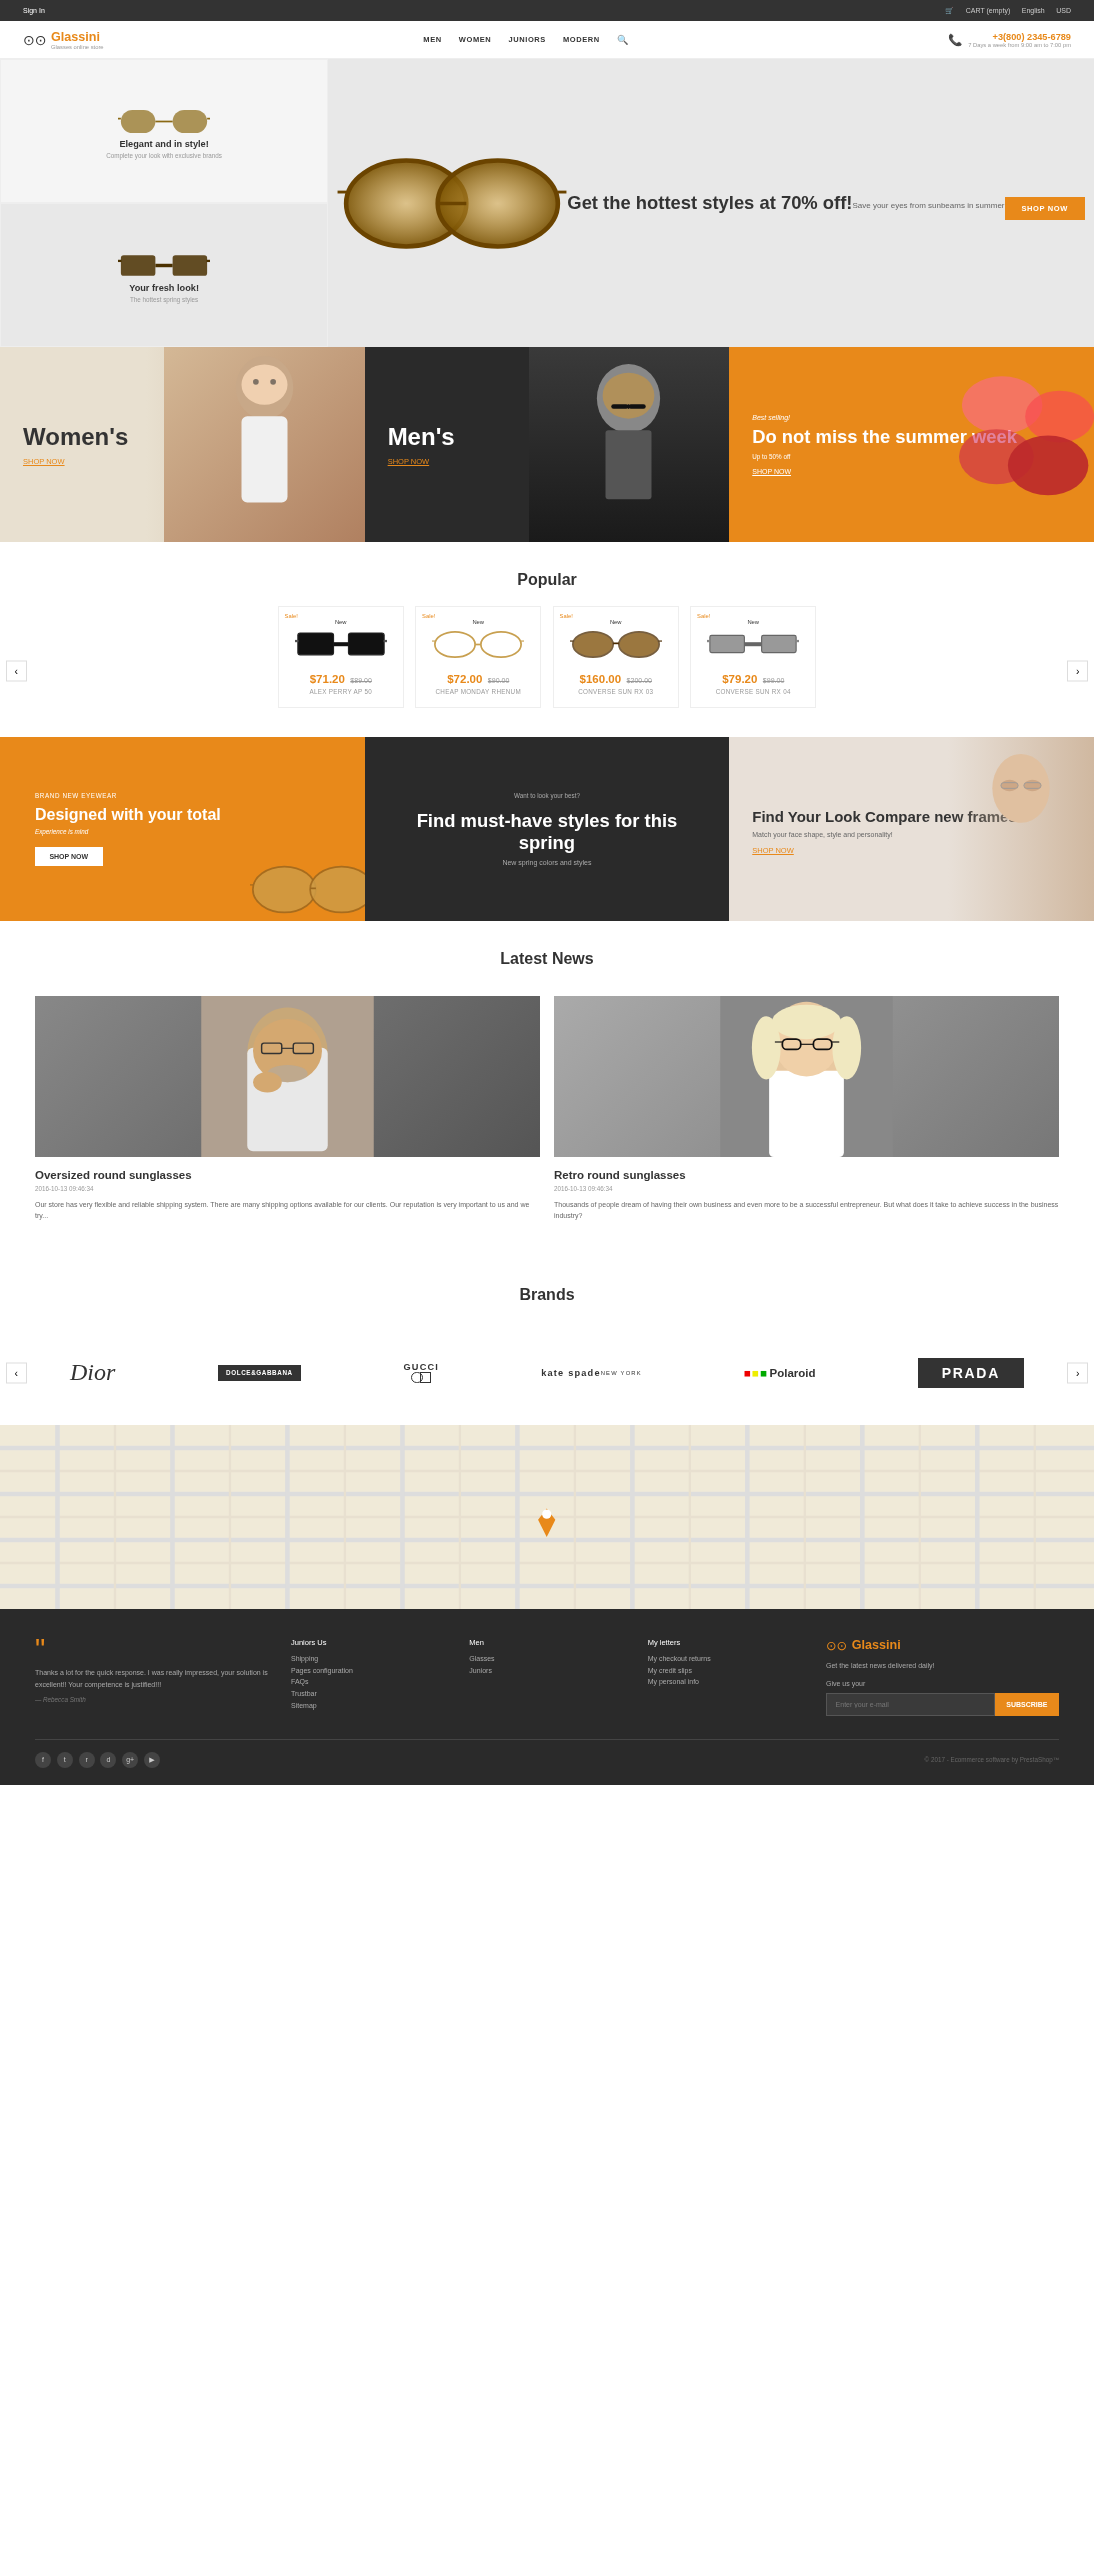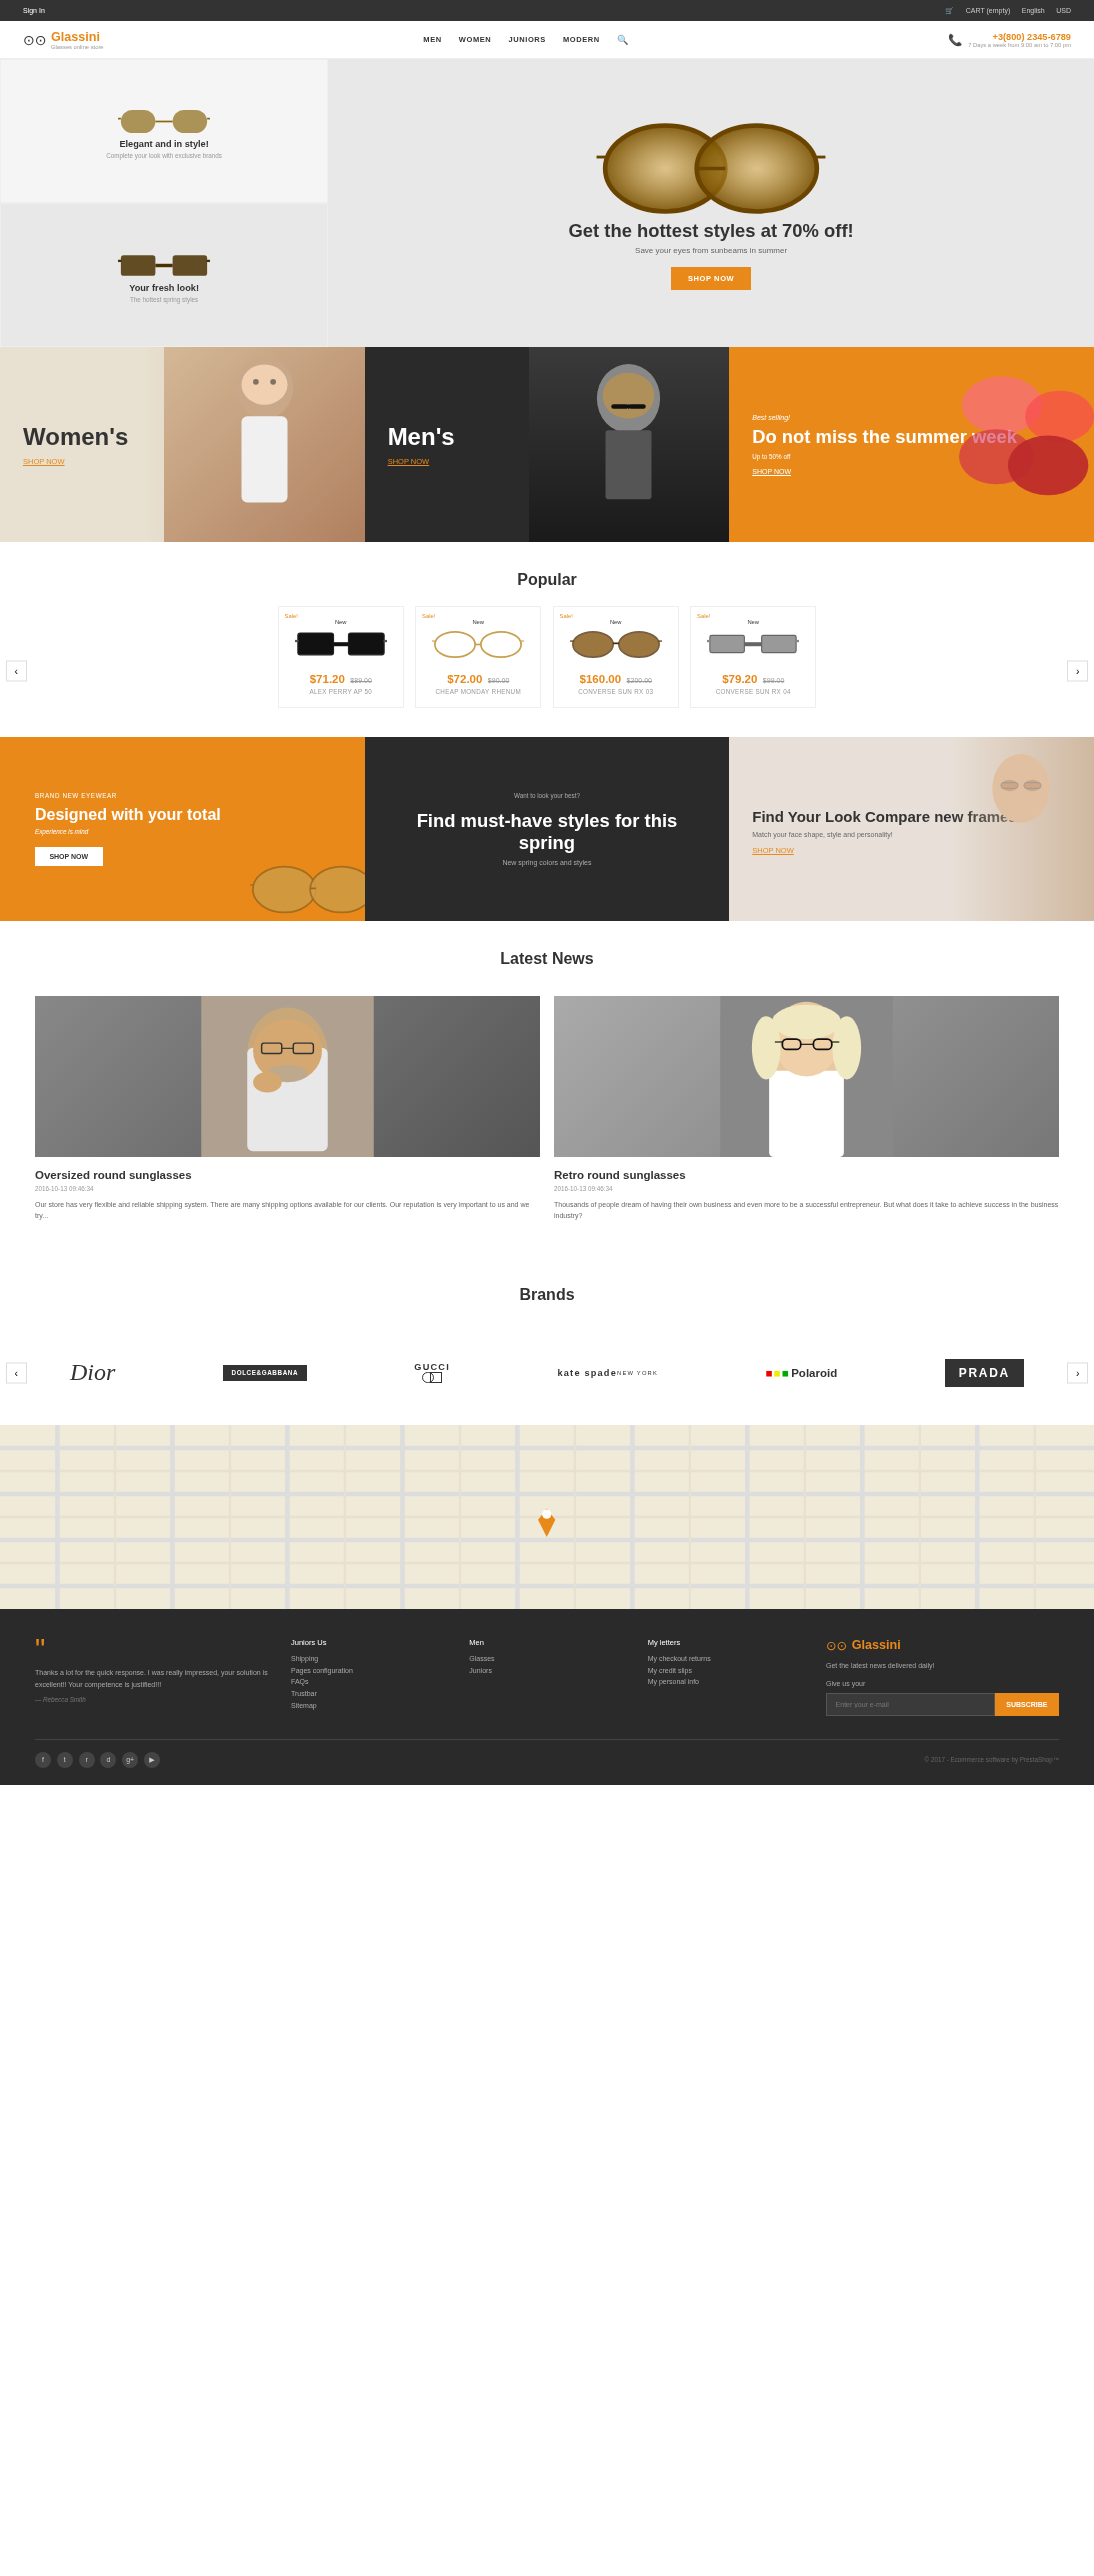--- a/index.html
+++ b/index.html
@@ -64,21 +64,21 @@
       justify-content: center;
       padding: 11.5px;
       border: 0.6px solid #eee;
     }
     .hero-card-title { font-size: 9.2px; font-weight: bold; color: #333; text-align: center; }
     .hero-card-sub { font-size: 6.3px; color: #999; text-align: center; margin-top: 2.9px; }
     .hero-right {
       width: 70%;
       background: #e8e8e8;
       display: flex;
-      flex-direction: column;
+      flex-direction: row;
       align-items: center;
       justify-content: center;
       position: relative;
     }
     .hero-title { font-size: 18.4px; font-weight: bold; color: #333; text-align: center; }
     .hero-sub { font-size: 8px; color: #666; text-align: center; margin-top: 4.6px; }
     .btn-orange {
       background: #e8891a;
       color: #fff;
       border: none;
@@ -312,21 +312,21 @@
     }
     .brand-dior { font-size: 24px; font-family: 'Times New Roman', serif; font-style: italic; color: #333; }
     .brand-dolce { background: #333; color: #fff; padding: 4.6px 8.6px; font-size: 6.3px; font-weight: bold; letter-spacing: 0.6px; }
     .brand-gucci { display: flex; flex-direction: column; align-items: center; }
     .brand-gucci-text { font-size: 9.2px; font-weight: bold; letter-spacing: 1.2px; color: #333; }
     .brand-katespade { text-align: center; }
     .brand-katespade-text { font-size: 9.2px; color: #333; font-weight: bold; letter-spacing: 1.2px; }
     .brand-katespade-sub { font-size: 5.8px; color: #333; letter-spacing: 1.2px; }
     .brand-polaroid { display: flex; align-items: center; gap: 2.3px; }
     .brand-polaroid-text { font-size: 11.5px; font-weight: bold; color: #333; }
-    .brand-prada { background: #333; color: #fff; padding: 7px 14px; font-size: 12px; font-weight: bold; letter-spacing: 1.7px; }
+    .brand-prada { background: #333; color: #fff; padding: 7px 24px; font-size: 14px; font-weight: bold; letter-spacing: 1.7px; }
 
     
     .map-section {
       width: 100%;
       height: 184px;
       background: #e8e0d0;
       overflow: hidden;
       position: relative;
     }
     .map-bg {

